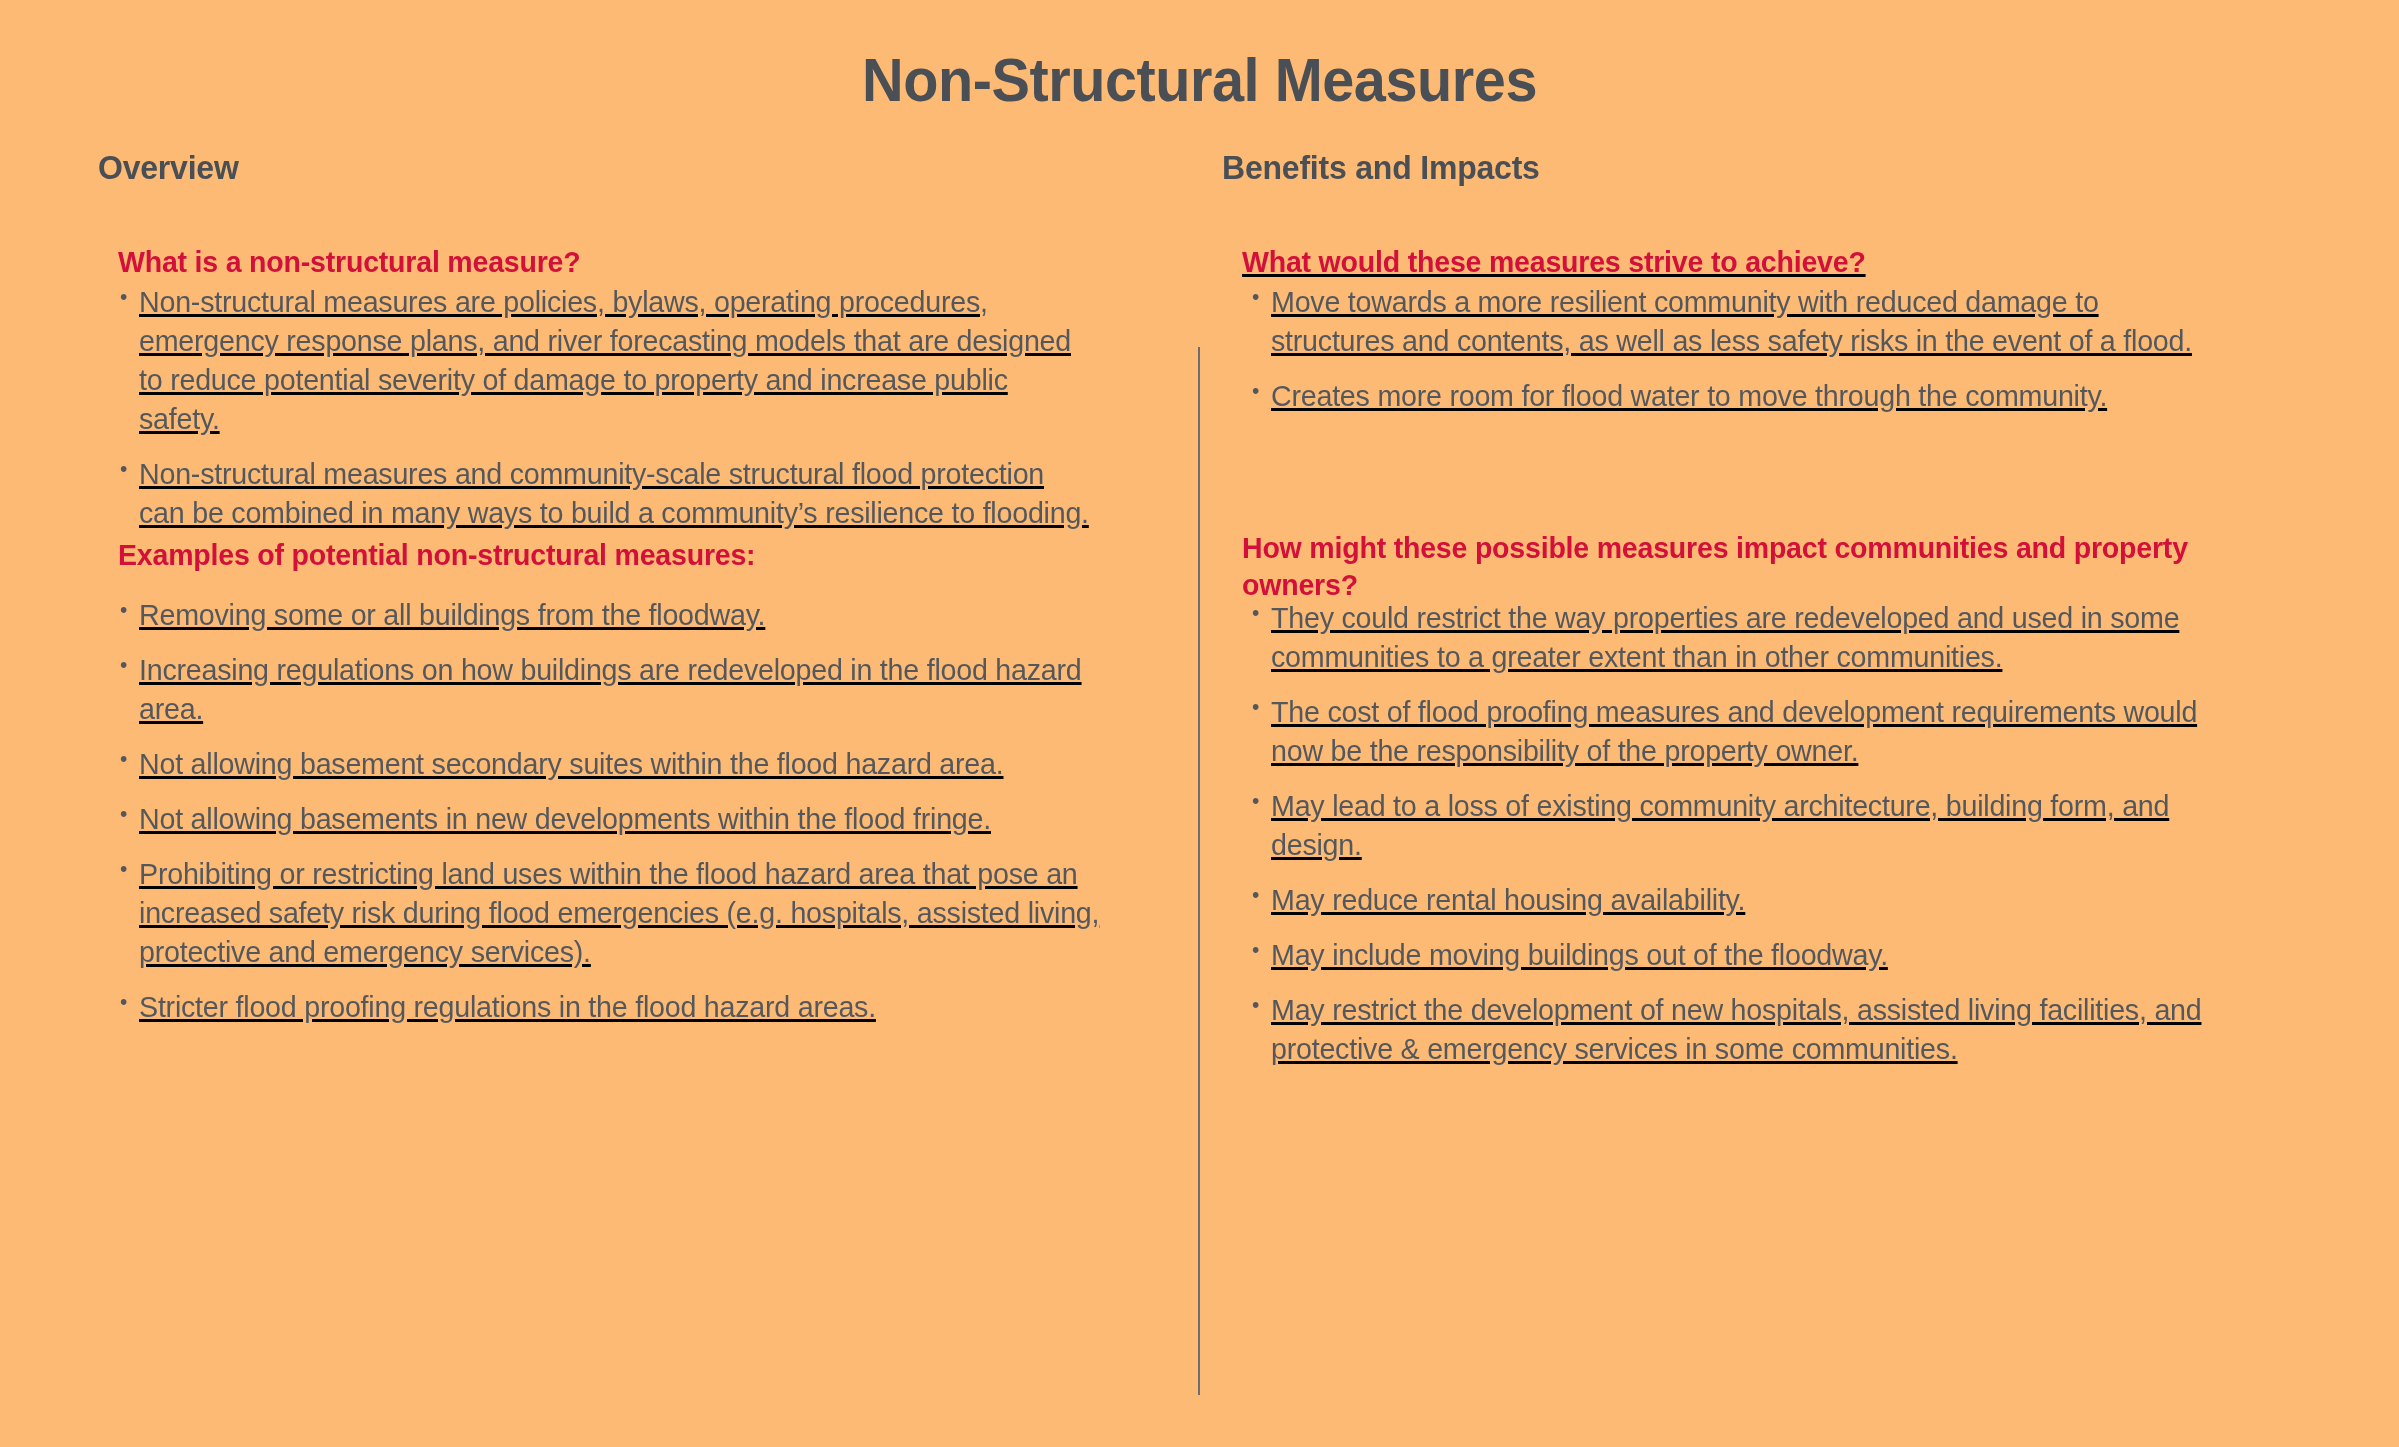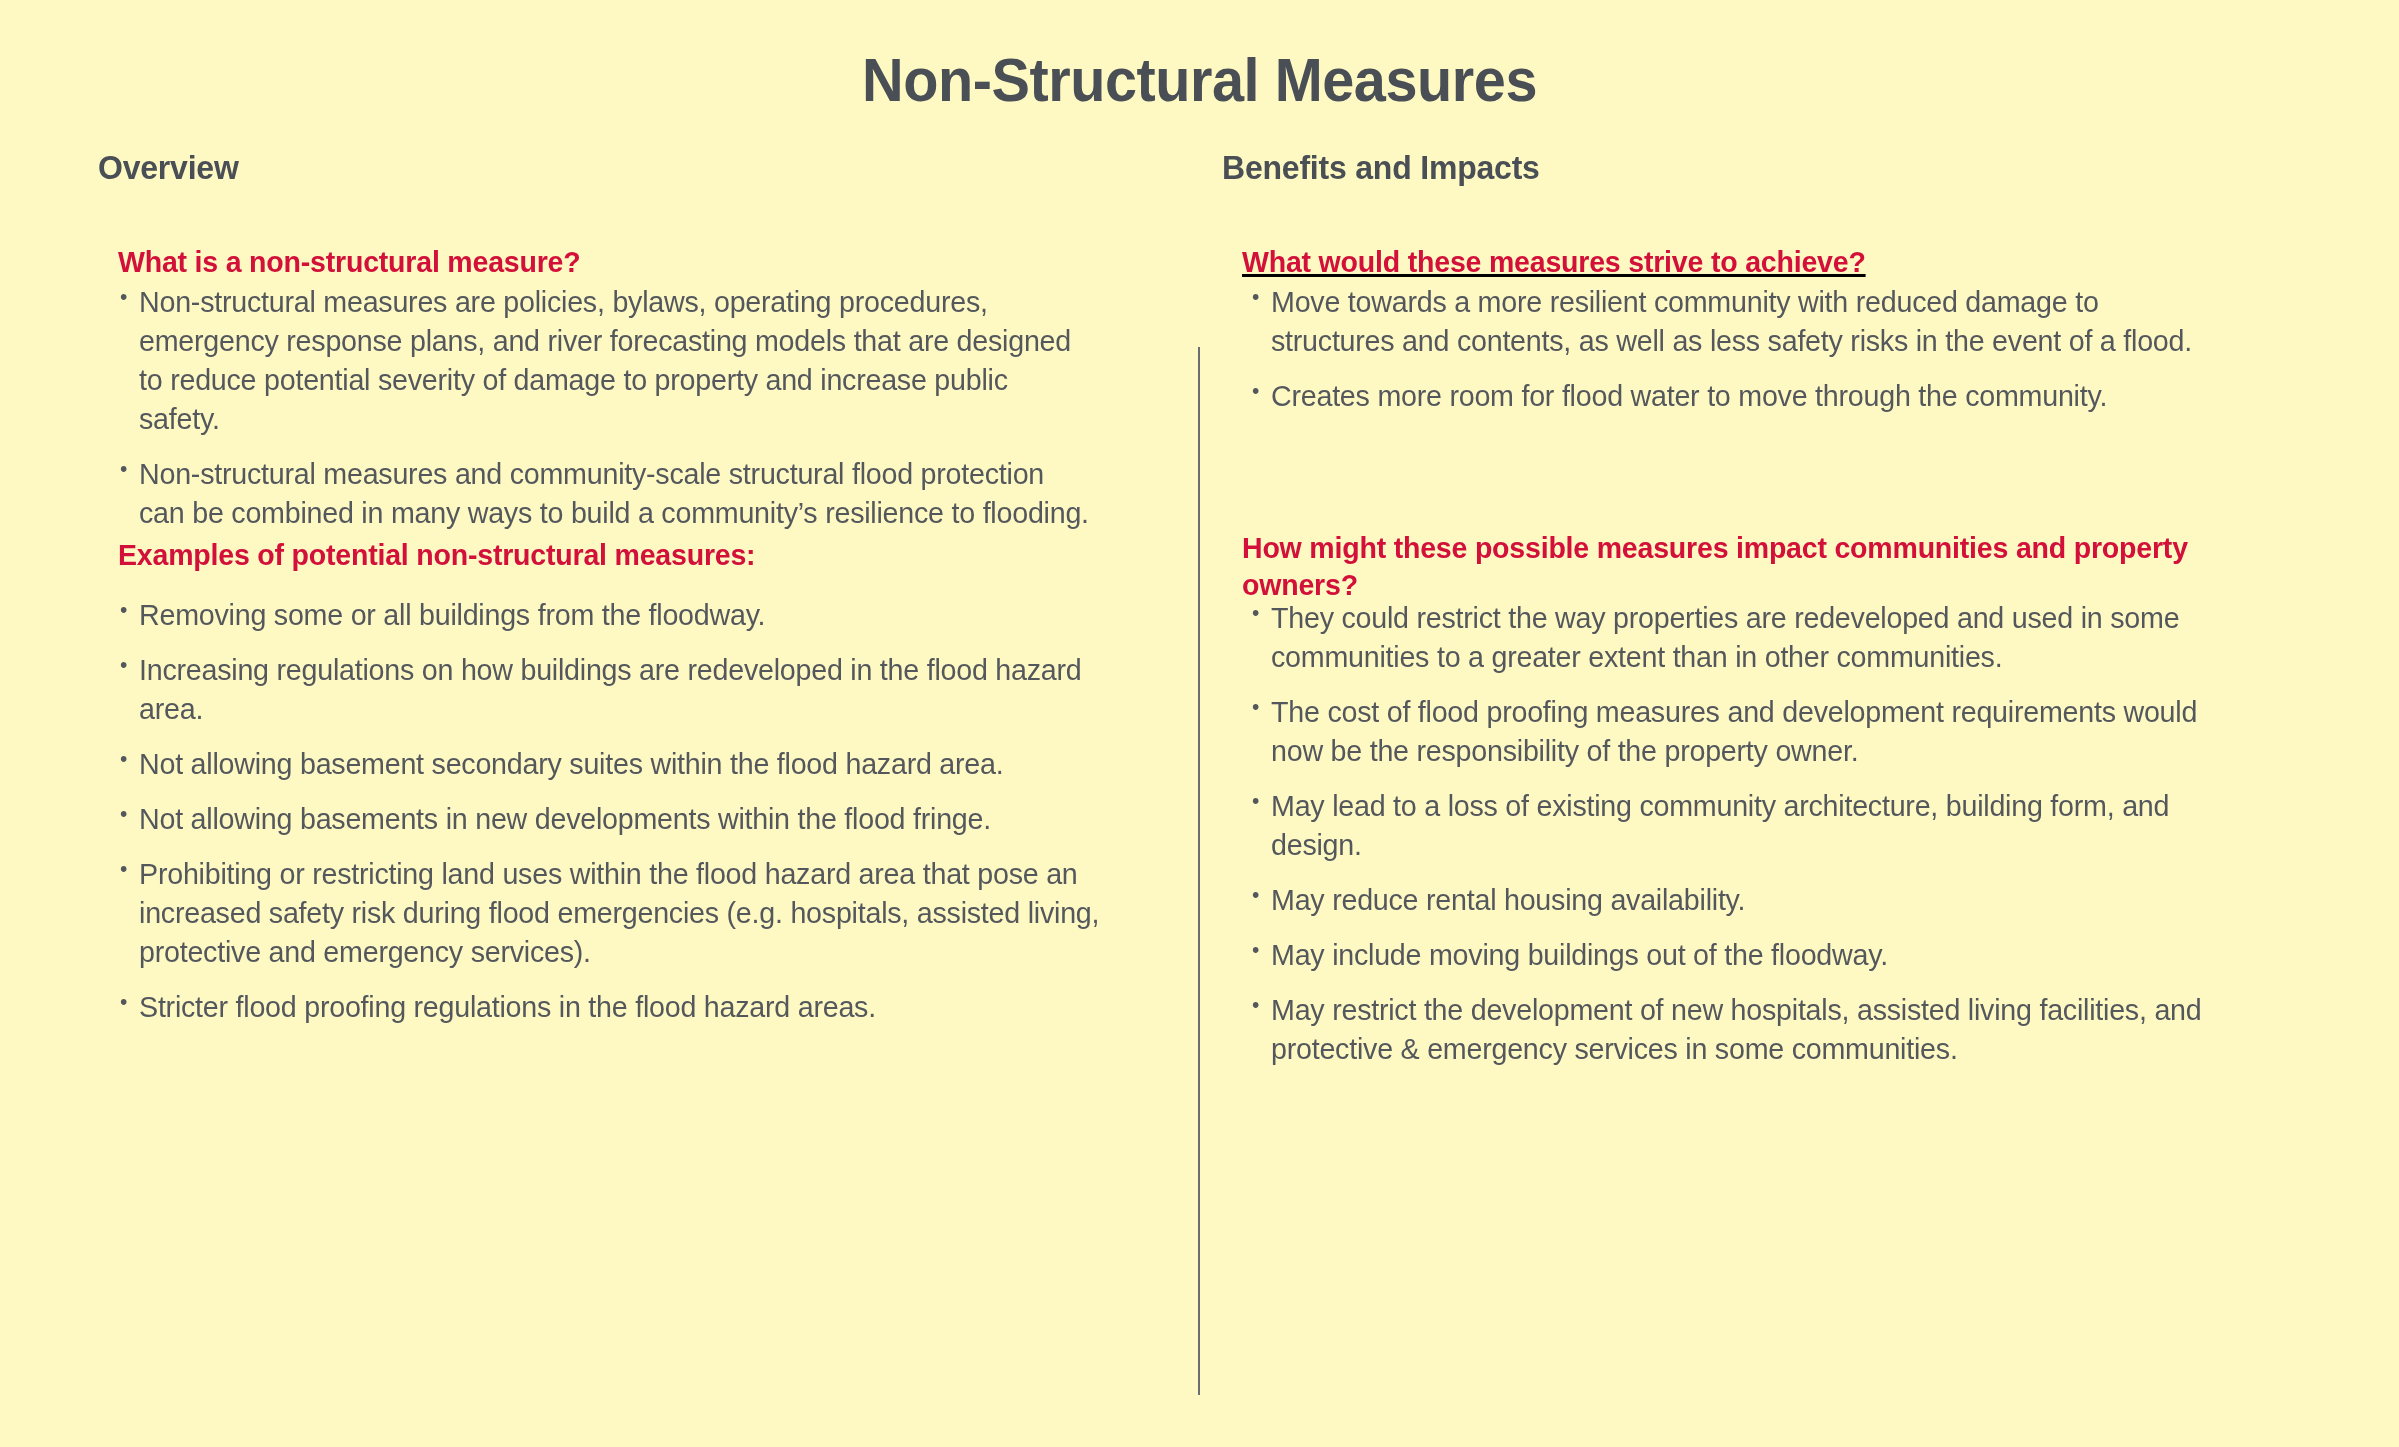--- a/index.html
+++ b/index.html
@@ -12,21 +12,21 @@
     height: 1447px;
     font-family: "Liberation Sans", "DejaVu Sans", sans-serif;
     overflow: hidden;
     position: relative;
   }
 
   .page {
     position: relative;
     width: 2399px;
     height: 1447px;
-    background: #fef9c3;
+    background: #fdba74;
   }
 
   .page-title {
     position: absolute;
     top: 44px;
     left: 0;
     width: 2399px;
     text-align: center;
     font-size: 62px;
     font-weight: bold;
@@ -79,20 +79,21 @@
     letter-spacing: -0.2px;
     line-height: 1.22;
     transform: scaleX(0.95);
     transform-origin: left top;
   }
 
   ul.bullets {
     list-style: none;
     margin: 0;
     padding: 0;
+    text-decoration: underline;
   }
   ul.bullets li {
     position: relative;
     color: #54585d;
     font-size: 30px;
     line-height: 1.30;
     padding-left: 22px;
     margin-bottom: 16px;
     letter-spacing: -0.25px;
     transform: scaleX(0.955);

